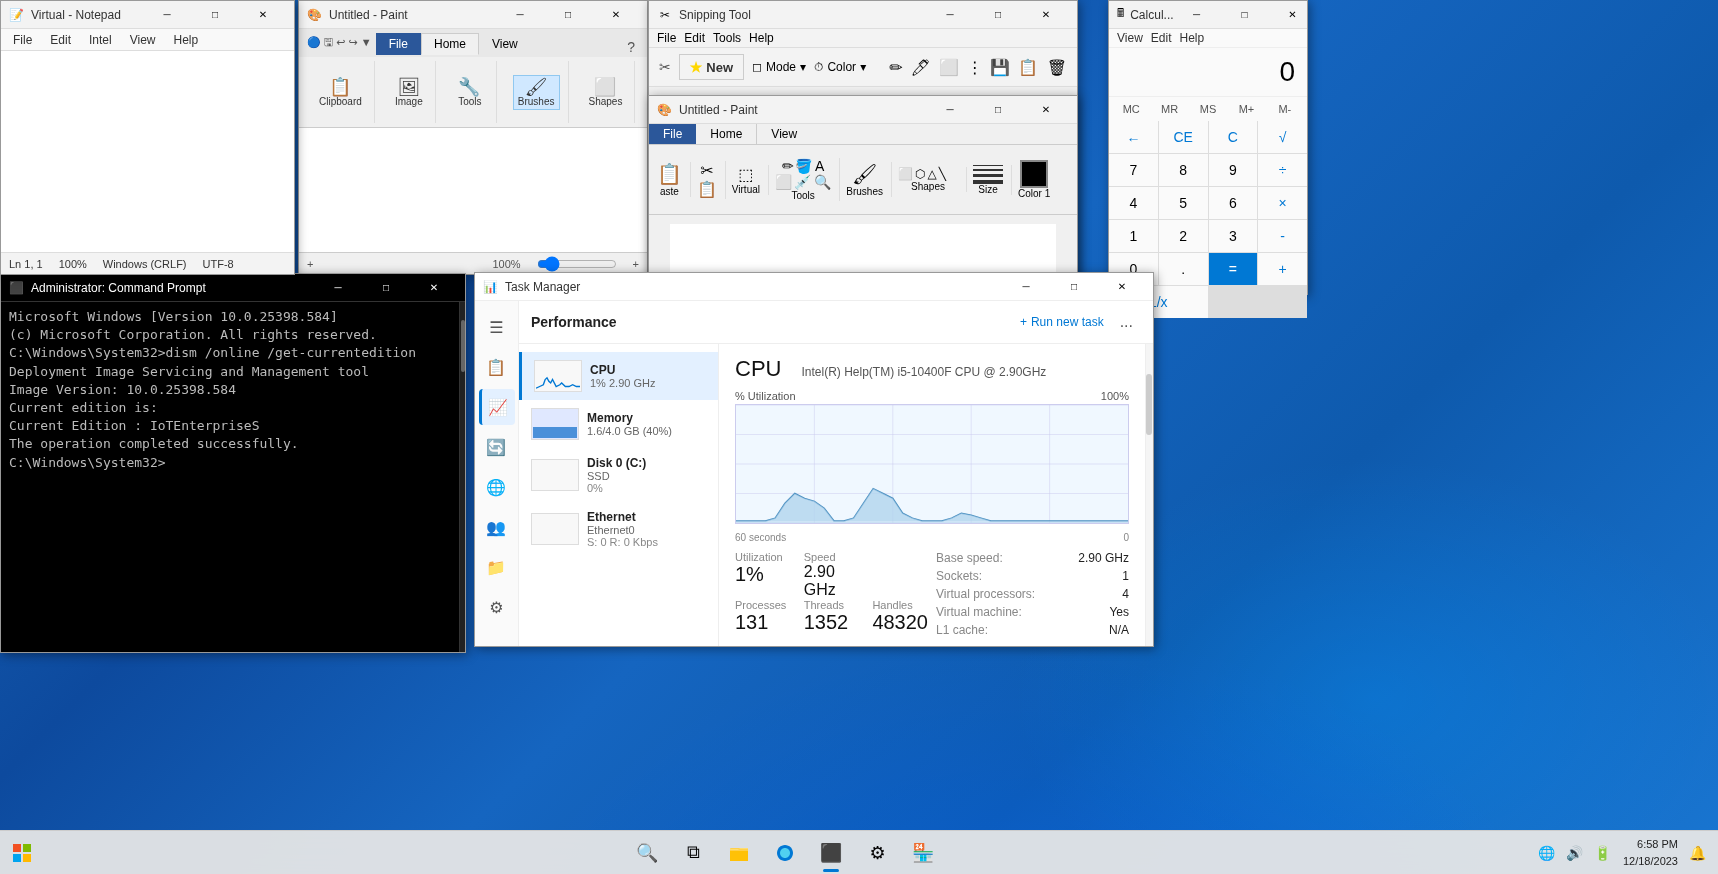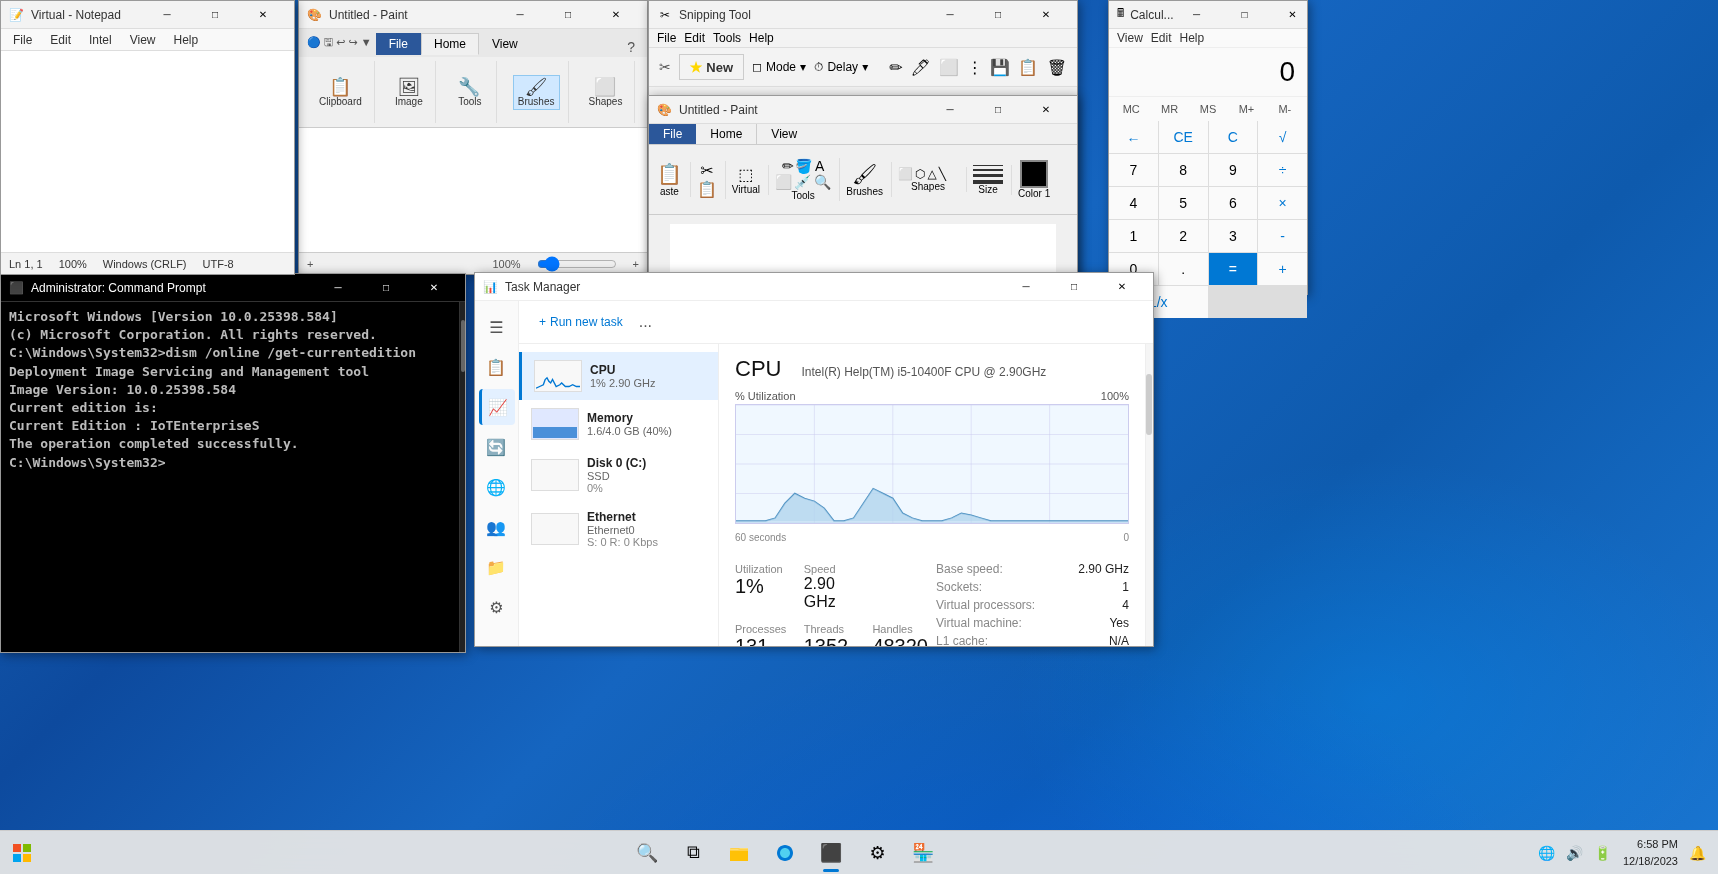--- a/index.html
+++ b/index.html
@@ -264,21 +264,21 @@
     .cmd-content {
       flex: 1;
       background: #000;
       color: #bbb;
       font-family: 'Consolas', monospace;
       font-size: 13px;
       padding: 6px 8px;
       overflow: hidden;
       line-height: 1.4;
     }
-    .cmd-content .line { white-space: pre; font-weight: bold; }
+    .cmd-content .line { white-space: pre; }
 
     
     #taskmanager {
       left: 474px; top: 272px;
       width: 680px;
       height: 375px;
       z-index: 15;
       background: #fff;
     }
     #taskmanager .title-bar { 
@@ -426,36 +426,34 @@
       font-size: 10px;
       color: #888;
       display: flex;
       justify-content: space-between;
       margin-bottom: 8px;
     }
 
     .cpu-stats-grid {
       display: grid;
       grid-template-columns: 1fr 1fr 1fr;
-      gap: 12px 16px;
-      margin-top: 12px;
+      gap: 0 16px;
     }
 
     .stat-group {
       display: flex;
       flex-direction: column;
     }
     .stat-label { font-size: 11px; color: #888; }
     .stat-value { font-size: 20px; font-weight: 300; color: #111; }
 
     .right-stats {
       display: flex;
       flex-direction: column;
       gap: 4px;
-      margin-top: 11px;
     }
     .right-stat-row {
       display: flex;
       justify-content: space-between;
       font-size: 12px;
     }
     .right-stat-label { color: #888; }
     .right-stat-value { color: #222; font-weight: 500; }
 
     
@@ -666,21 +664,21 @@
       <span style="color:#ffd700;font-size:14px;">★</span>
       <span>New</span>
     </button>
     <div style="display:flex;align-items:center;gap:4px;font-size:12px;">
       <span>◻</span>
       <span>Mode</span>
       <span>▾</span>
     </div>
     <div style="display:flex;align-items:center;gap:4px;font-size:12px;">
       <span>⏱</span>
-      <span>Delay</span>
+      <span>Color</span>
       <span>▾</span>
     </div>
     <span style="flex:1;"></span>
 
     <span style="font-size:16px;cursor:pointer;">✏</span>
     <span style="font-size:16px;cursor:pointer;">🖊</span>
     <span style="font-size:16px;cursor:pointer;">⬜</span>
     <span style="font-size:16px;cursor:pointer;">⋮</span>
     <span style="font-size:16px;cursor:pointer;">💾</span>
     <span style="font-size:16px;cursor:pointer;">📋</span>
@@ -874,20 +872,21 @@
       <div class="tm-sidebar-icon">📋</div>
       <div class="tm-sidebar-icon active">📈</div>
       <div class="tm-sidebar-icon">🔄</div>
       <div class="tm-sidebar-icon">🌐</div>
       <div class="tm-sidebar-icon">👥</div>
       <div class="tm-sidebar-icon">📁</div>
       <div class="tm-sidebar-icon">⚙</div>
     </div>
     <div class="tm-main">
       <div class="tm-header">
+        <span class="tm-title">Performance</span>
         <div class="tm-run-task">
           <span>+</span>
           <span>Run new task</span>
         </div>
         <span class="tm-more">...</span>
       </div>
       <div class="tm-content">
 
         <div class="tm-left">
 

